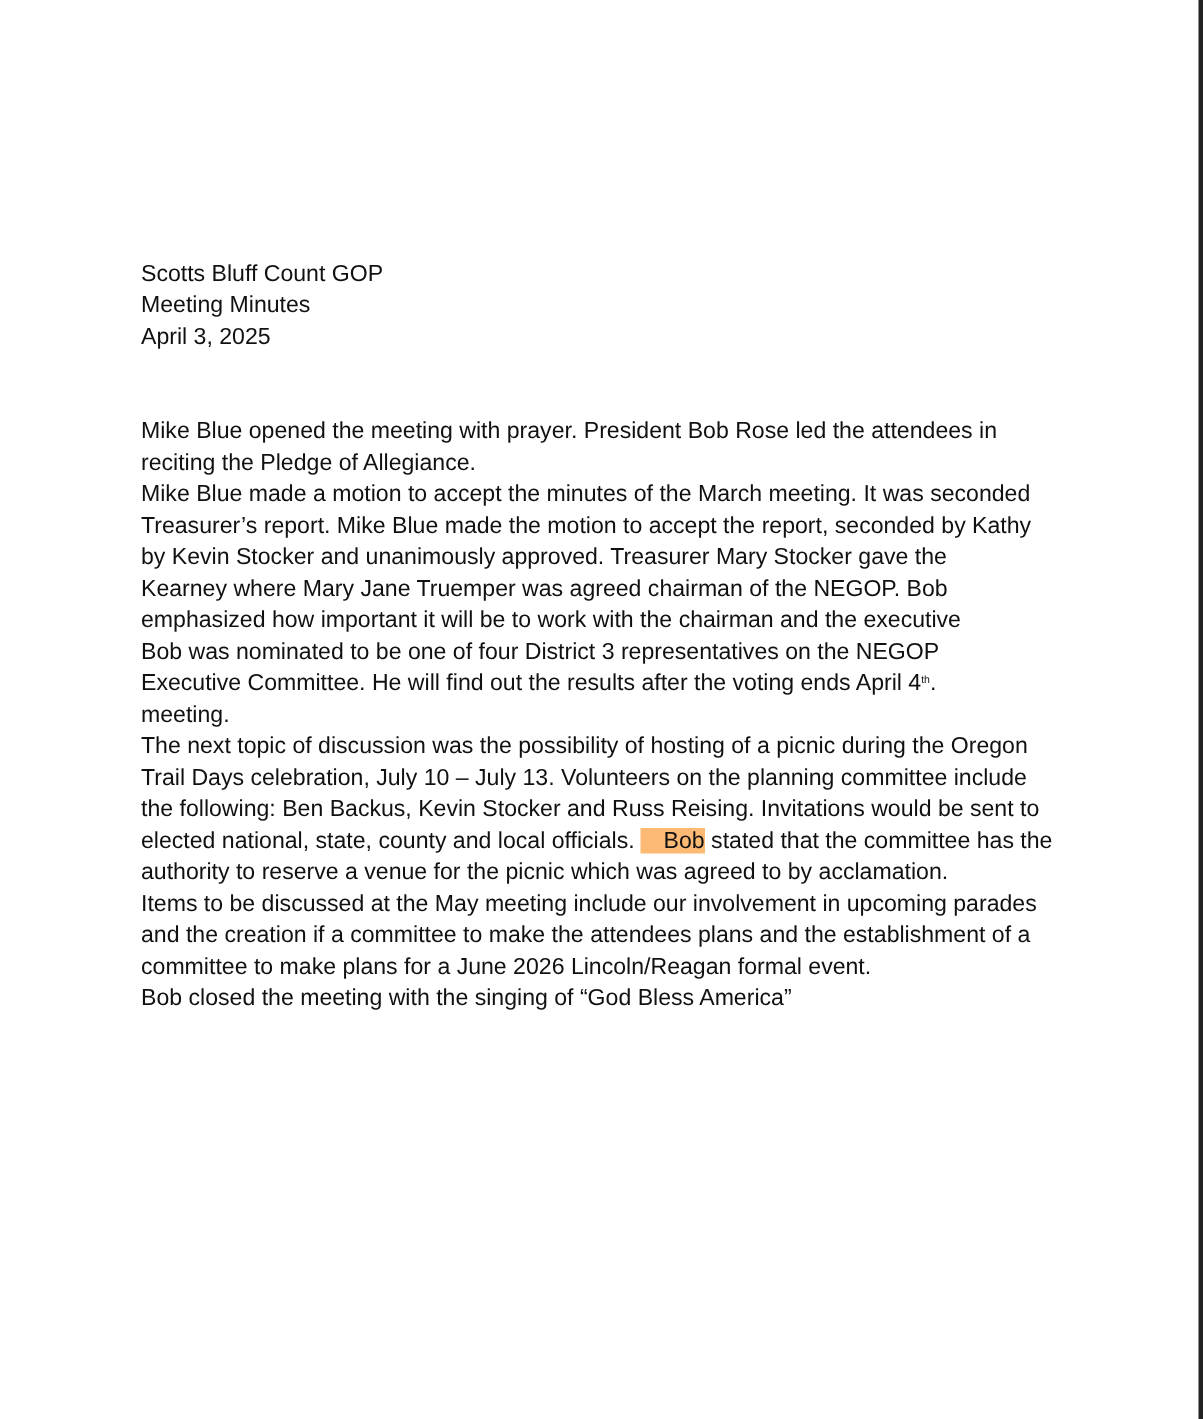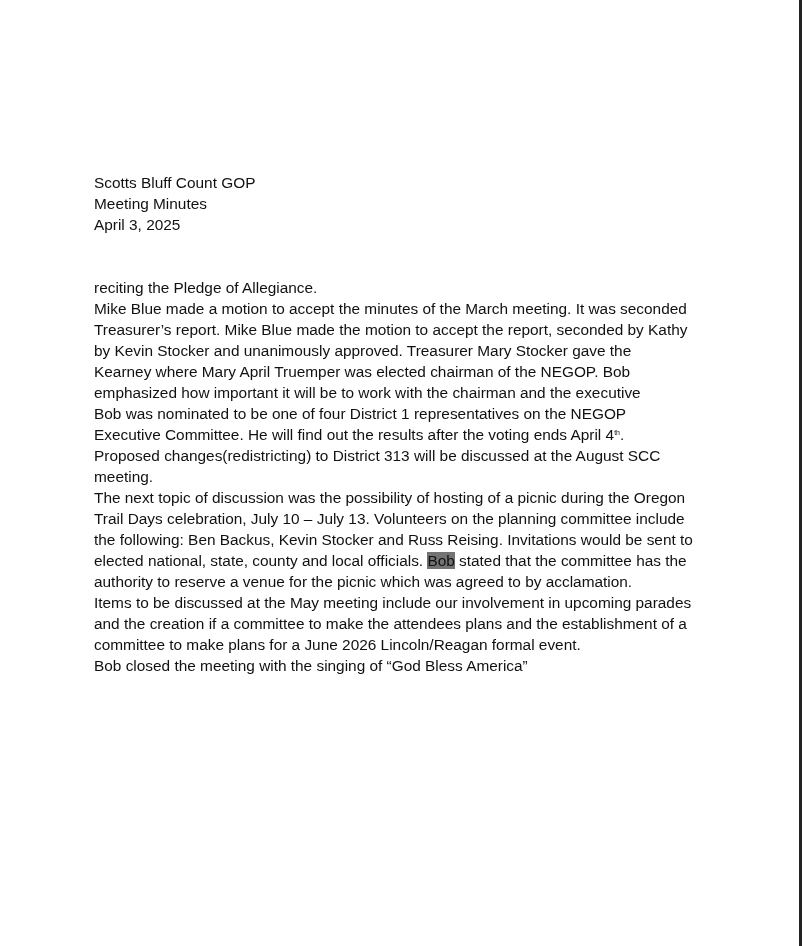--- a/index.html
+++ b/index.html
@@ -42,62 +42,63 @@
       margin-bottom: 42px;
     }
     .para {
       margin: 0;
     }
     .line {
       display: block;
       white-space: nowrap;
     }
     .hl {
-      background: #737373;
+      background: #fdba74;
+      padding-left: 15px;
     }
     sup.ord {
       font-size: 7px;
       vertical-align: 5px;
       line-height: 0;
     }
   </style>
 </head>
 <body>
 
 <div class="page">
   <div class="content">
 
     <div class="header-block">
       <span class="header-line">Scotts Bluff Count GOP</span>
       <span class="header-line">Meeting Minutes</span>
       <span class="header-line">April 3, 2025</span>
     </div>
 
     <div class="para">
+      <span class="line">Mike Blue opened the meeting with prayer. President Bob Rose led the attendees in</span>
       <span class="line">reciting the Pledge of Allegiance.</span>
     </div>
 
     <div class="para">
       <span class="line">Mike Blue made a motion to accept the minutes of the March meeting. It was seconded</span>
       <span class="line">Treasurer’s report. Mike Blue made the motion to accept the report, seconded by Kathy</span>
       <span class="line">by Kevin Stocker and unanimously approved. Treasurer Mary Stocker gave the</span>
     </div>
 
     <div class="para">
-      <span class="line">Kearney where Mary April Truemper was elected chairman of the NEGOP. Bob</span>
+      <span class="line">Kearney where Mary Jane Truemper was agreed chairman of the NEGOP. Bob</span>
       <span class="line">emphasized how important it will be to work with the chairman and the executive</span>
     </div>
 
     <div class="para">
-      <span class="line">Bob was nominated to be one of four District 1 representatives on the NEGOP</span>
+      <span class="line">Bob was nominated to be one of four District 3 representatives on the NEGOP</span>
       <span class="line"><span>Executive Committee. He will find out the results after the voting ends April 4</span><sup class="ord">th</sup><span>.</span></span>
     </div>
 
     <div class="para">
-      <span class="line">Proposed changes(redistricting) to District 313 will be discussed at the August SCC</span>
       <span class="line">meeting.</span>
     </div>
 
     <div class="para">
       <span class="line">The next topic of discussion was the possibility of hosting of a picnic during the Oregon</span>
       <span class="line">Trail Days celebration, July 10 – July 13. Volunteers on the planning committee include</span>
       <span class="line">the following: Ben Backus, Kevin Stocker and Russ Reising. Invitations would be sent to</span>
       <span class="line"><span style="white-space:pre">elected national, state, county and local officials. </span><span class="hl">Bob</span><span style="white-space:pre"> stated that the committee has the</span></span>
       <span class="line">authority to reserve a venue for the picnic which was agreed to by acclamation.</span>
     </div>

